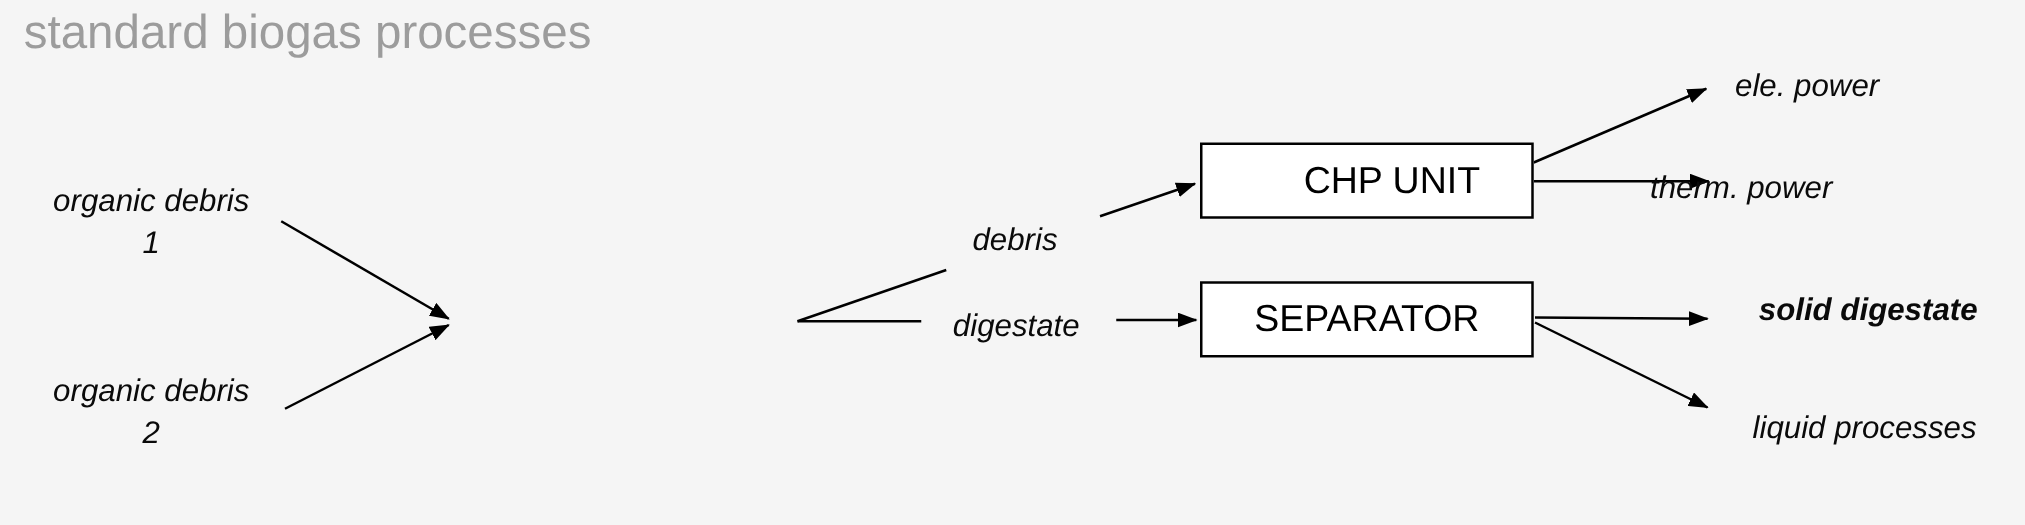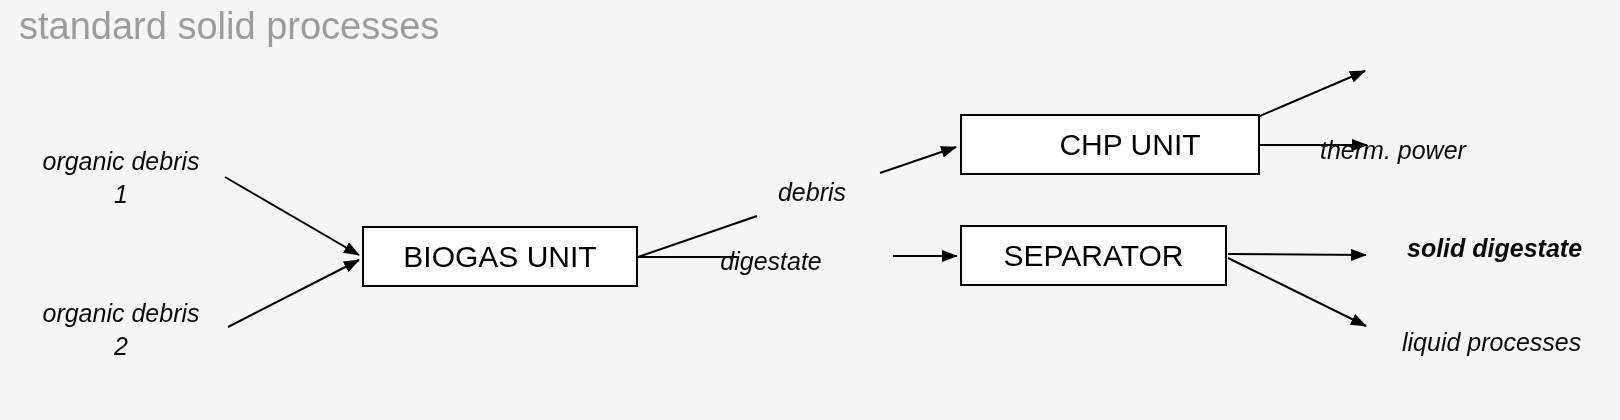--- a/index.html
+++ b/index.html
@@ -44,38 +44,38 @@
     border: 2px solid var(--box-border, #000000);
     box-sizing: border-box;
     display: flex;
     align-items: center;
     justify-content: center;
     font-size: 30px;
     color: #000000;
     white-space: nowrap;
   }
   .box-biogas-unit { left: 362px; top: 226px; width: 276px; height: 61px; }
-  .box-chp-unit    { left: 960px; top: 114px; width: 300px; height: 61px; padding-left: 40px; }
+  .box-chp-unit    { left: 960px; top: 114px; width: 267px; height: 61px; padding-left: 40px; }
   .box-separator   { left: 960px; top: 225px; width: 267px; height: 61px; justify-content: center; }
   .flow-label {
     position: absolute;
     font-style: italic;
     font-size: 25px;
     color: #0a0a0a;
     white-space: nowrap;
   }
   .input-label {
     text-align: center;
     width: 200px;
     line-height: 33px;
   }
   .input-organic-1 { left: 21px; top: 145px; }
   .input-organic-2 { left: 21px; top: 297px; }
   .label-biogas    { left: 762px; top: 178px; width: 100px; text-align: center; }
-  .label-digestate { left: 711px; top: 247px; width: 120px; text-align: center; }
+  .label-digestate { left: 753px; top: 247px; width: 120px; text-align: center; }
   .out-ele-power       { left: 1388px; top: 55px; }
   .out-therm-power     { left: 1320px; top: 136px; }
   .out-solid-digestate { left: 1407px; top: 234px; font-weight: bold; }
   .out-liquid-digestate{ left: 1402px; top: 328px; }
 </style>
 </head>
 <body>
 
 <div class="canvas">
 
@@ -95,44 +95,42 @@
     <line class="flow-line" x1="638" y1="257" x2="737" y2="257"></line>
     <line class="flow-line" x1="893" y1="256" x2="957" y2="256" marker-end="url(#arrow)"></line>
 
     <line class="flow-line" x1="1227" y1="130" x2="1365" y2="71" marker-end="url(#arrow)"></line>
     <line class="flow-line" x1="1227" y1="145" x2="1367" y2="145" marker-end="url(#arrow)"></line>
 
     <line class="flow-line" x1="1228" y1="254" x2="1366" y2="255" marker-end="url(#arrow)"></line>
     <line class="flow-line" x1="1228" y1="258" x2="1366" y2="326" marker-end="url(#arrow)"></line>
   </svg>
 
-  <div class="page-title">standard solid processes</div>
+  <div class="page-title">standard biogas processes</div>
 
   <div class="flow-label input-label input-organic-1">
     <div>organic debris</div>
     <div>1</div>
   </div>
 
   <div class="flow-label input-label input-organic-2">
     <div>organic debris</div>
     <div>2</div>
   </div>
 
-  <div class="unit-box box-biogas-unit">
-    <span>BIOGAS UNIT</span>
-  </div>
 
   <div class="unit-box box-chp-unit">
     <span>CHP UNIT</span>
   </div>
 
   <div class="unit-box box-separator">
     <span>SEPARATOR</span>
   </div>
 
   <div class="flow-label label-biogas">debris</div>
   <div class="flow-label label-digestate">digestate</div>
 
+  <div class="flow-label out-ele-power">ele. power</div>
   <div class="flow-label out-therm-power">therm. power</div>
   <div class="flow-label out-solid-digestate">solid digestate</div>
   <div class="flow-label out-liquid-digestate">liquid processes</div>
 
 </div>
 
 </body></html>

